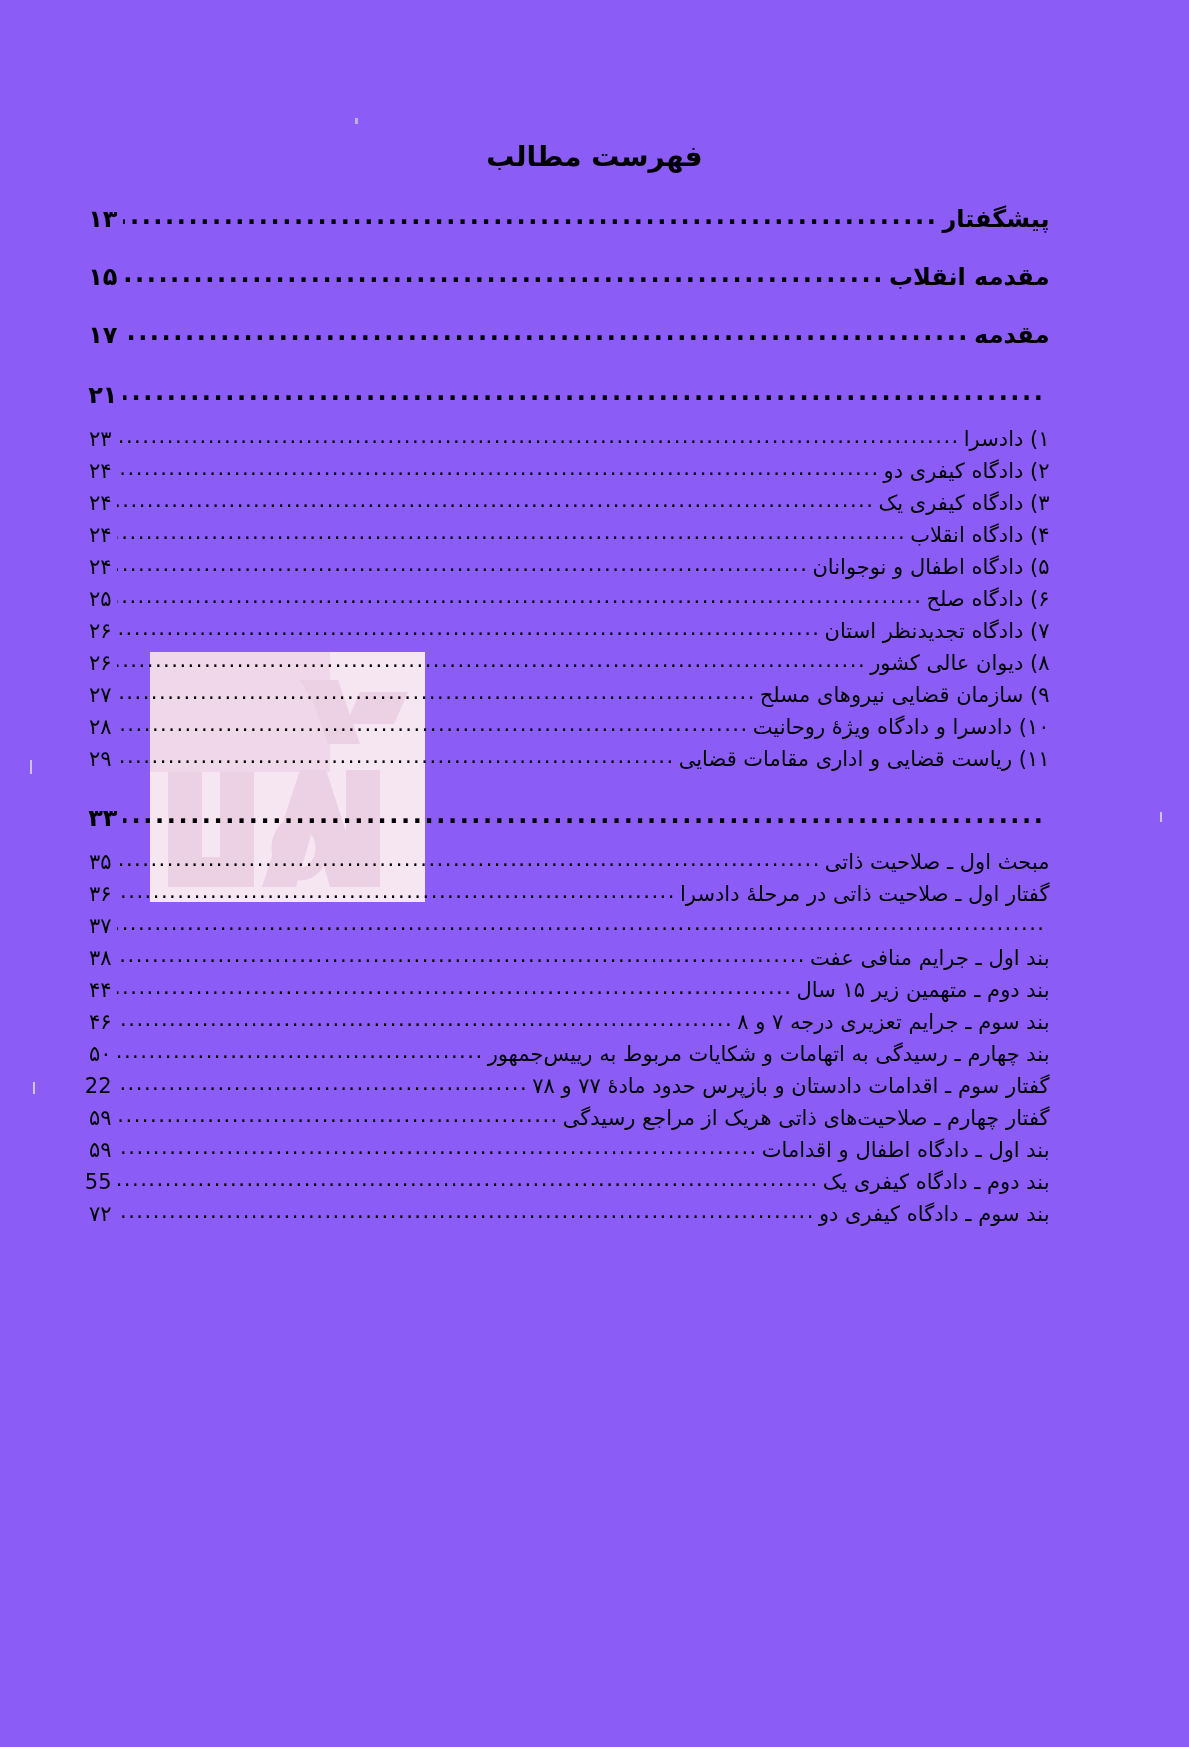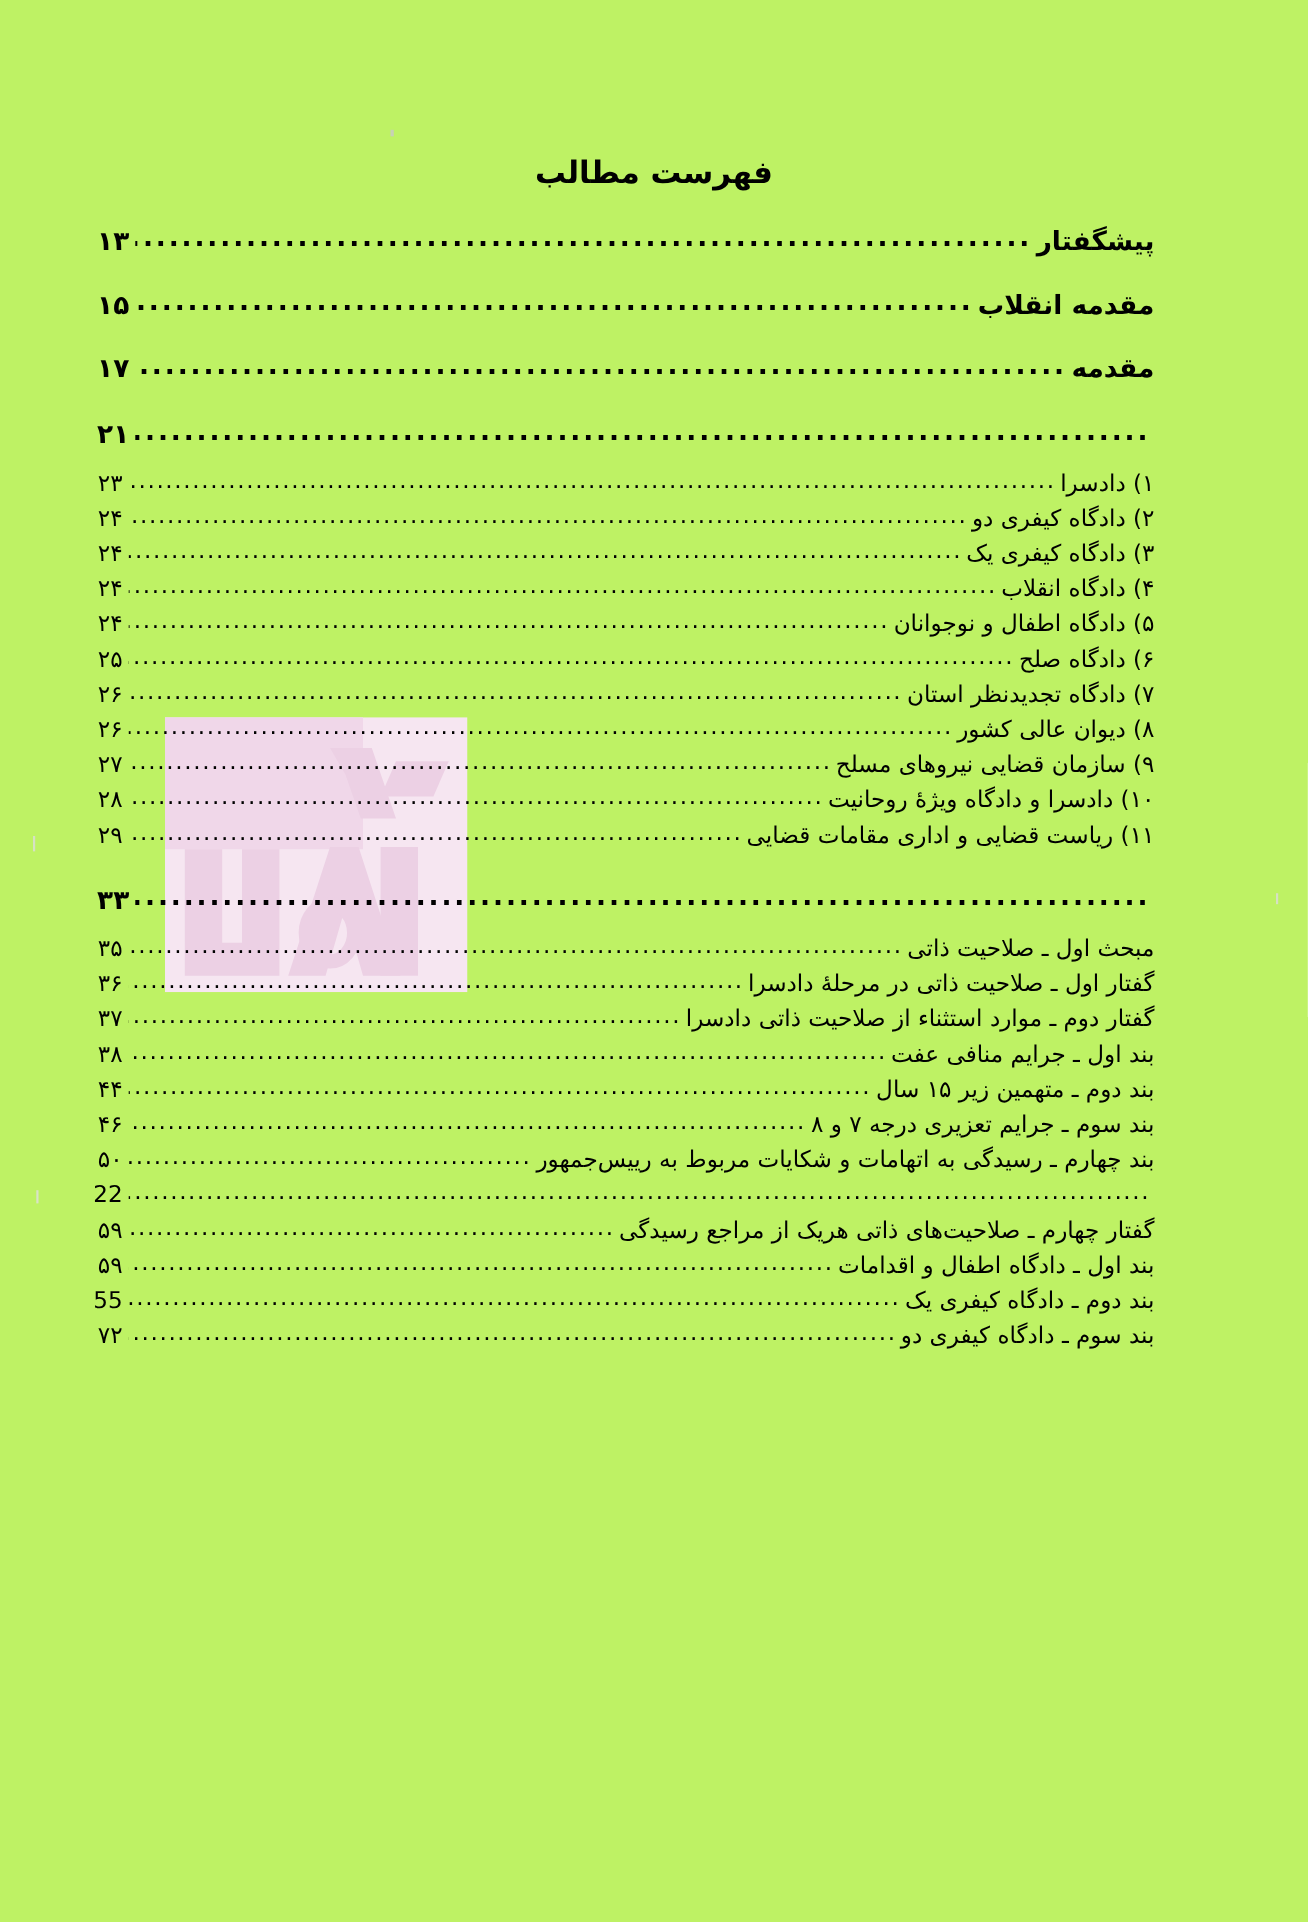--- a/index.html
+++ b/index.html
@@ -15,21 +15,21 @@
     overflow: hidden;
     font-family: "DejaVu Sans", "Liberation Sans", sans-serif;
     color: #000000;
     direction: rtl;
   }
 
   
   #page {
     position: absolute;
     inset: 0;
-    background: #bef264;
+    background: #8b5cf6;
   }
 
   
   .speck {
     position: absolute;
     width: 3px;
     height: 6px;
     background: #c9c9c9;
     opacity: .8;
   }
@@ -239,21 +239,20 @@
           <span class="label">مبحث اول ـ صلاحیت ذاتی</span>
           <span class="leader"></span>
           <span class="page">۳۵</span>
         </li>
         <li class="row sp-item">
           <span class="label">گفتار اول ـ صلاحیت ذاتی در مرحلۀ دادسرا</span>
           <span class="leader"></span>
           <span class="page">۳۶</span>
         </li>
         <li class="row sp-item">
-          <span class="label">گفتار دوم ـ موارد استثناء از صلاحیت ذاتی دادسرا</span>
           <span class="leader"></span>
           <span class="page">۳۷</span>
         </li>
         <li class="row sp-item">
           <span class="label">بند اول ـ جرایم منافی عفت</span>
           <span class="leader"></span>
           <span class="page">۳۸</span>
         </li>
         <li class="row sp-item">
           <span class="label">بند دوم ـ متهمین زیر ۱۵ سال</span>
@@ -264,20 +263,21 @@
           <span class="label">بند سوم ـ جرایم تعزیری درجه ۷ و ۸</span>
           <span class="leader"></span>
           <span class="page">۴۶</span>
         </li>
         <li class="row sp-item">
           <span class="label">بند چهارم ـ رسیدگی به اتهامات و شکایات مربوط به رییس‌جمهور</span>
           <span class="leader"></span>
           <span class="page">۵۰</span>
         </li>
         <li class="row sp-item">
+          <span class="label">گفتار سوم ـ اقدامات دادستان و بازپرس حدود مادۀ ۷۷ و ۷۸</span>
           <span class="leader"></span>
           <span class="page">22</span>
         </li>
         <li class="row sp-item">
           <span class="label">گفتار چهارم ـ صلاحیت‌های ذاتی هریک از مراجع رسیدگی</span>
           <span class="leader"></span>
           <span class="page">۵۹</span>
         </li>
         <li class="row sp-item">
           <span class="label">بند اول ـ دادگاه اطفال و اقدامات</span>

